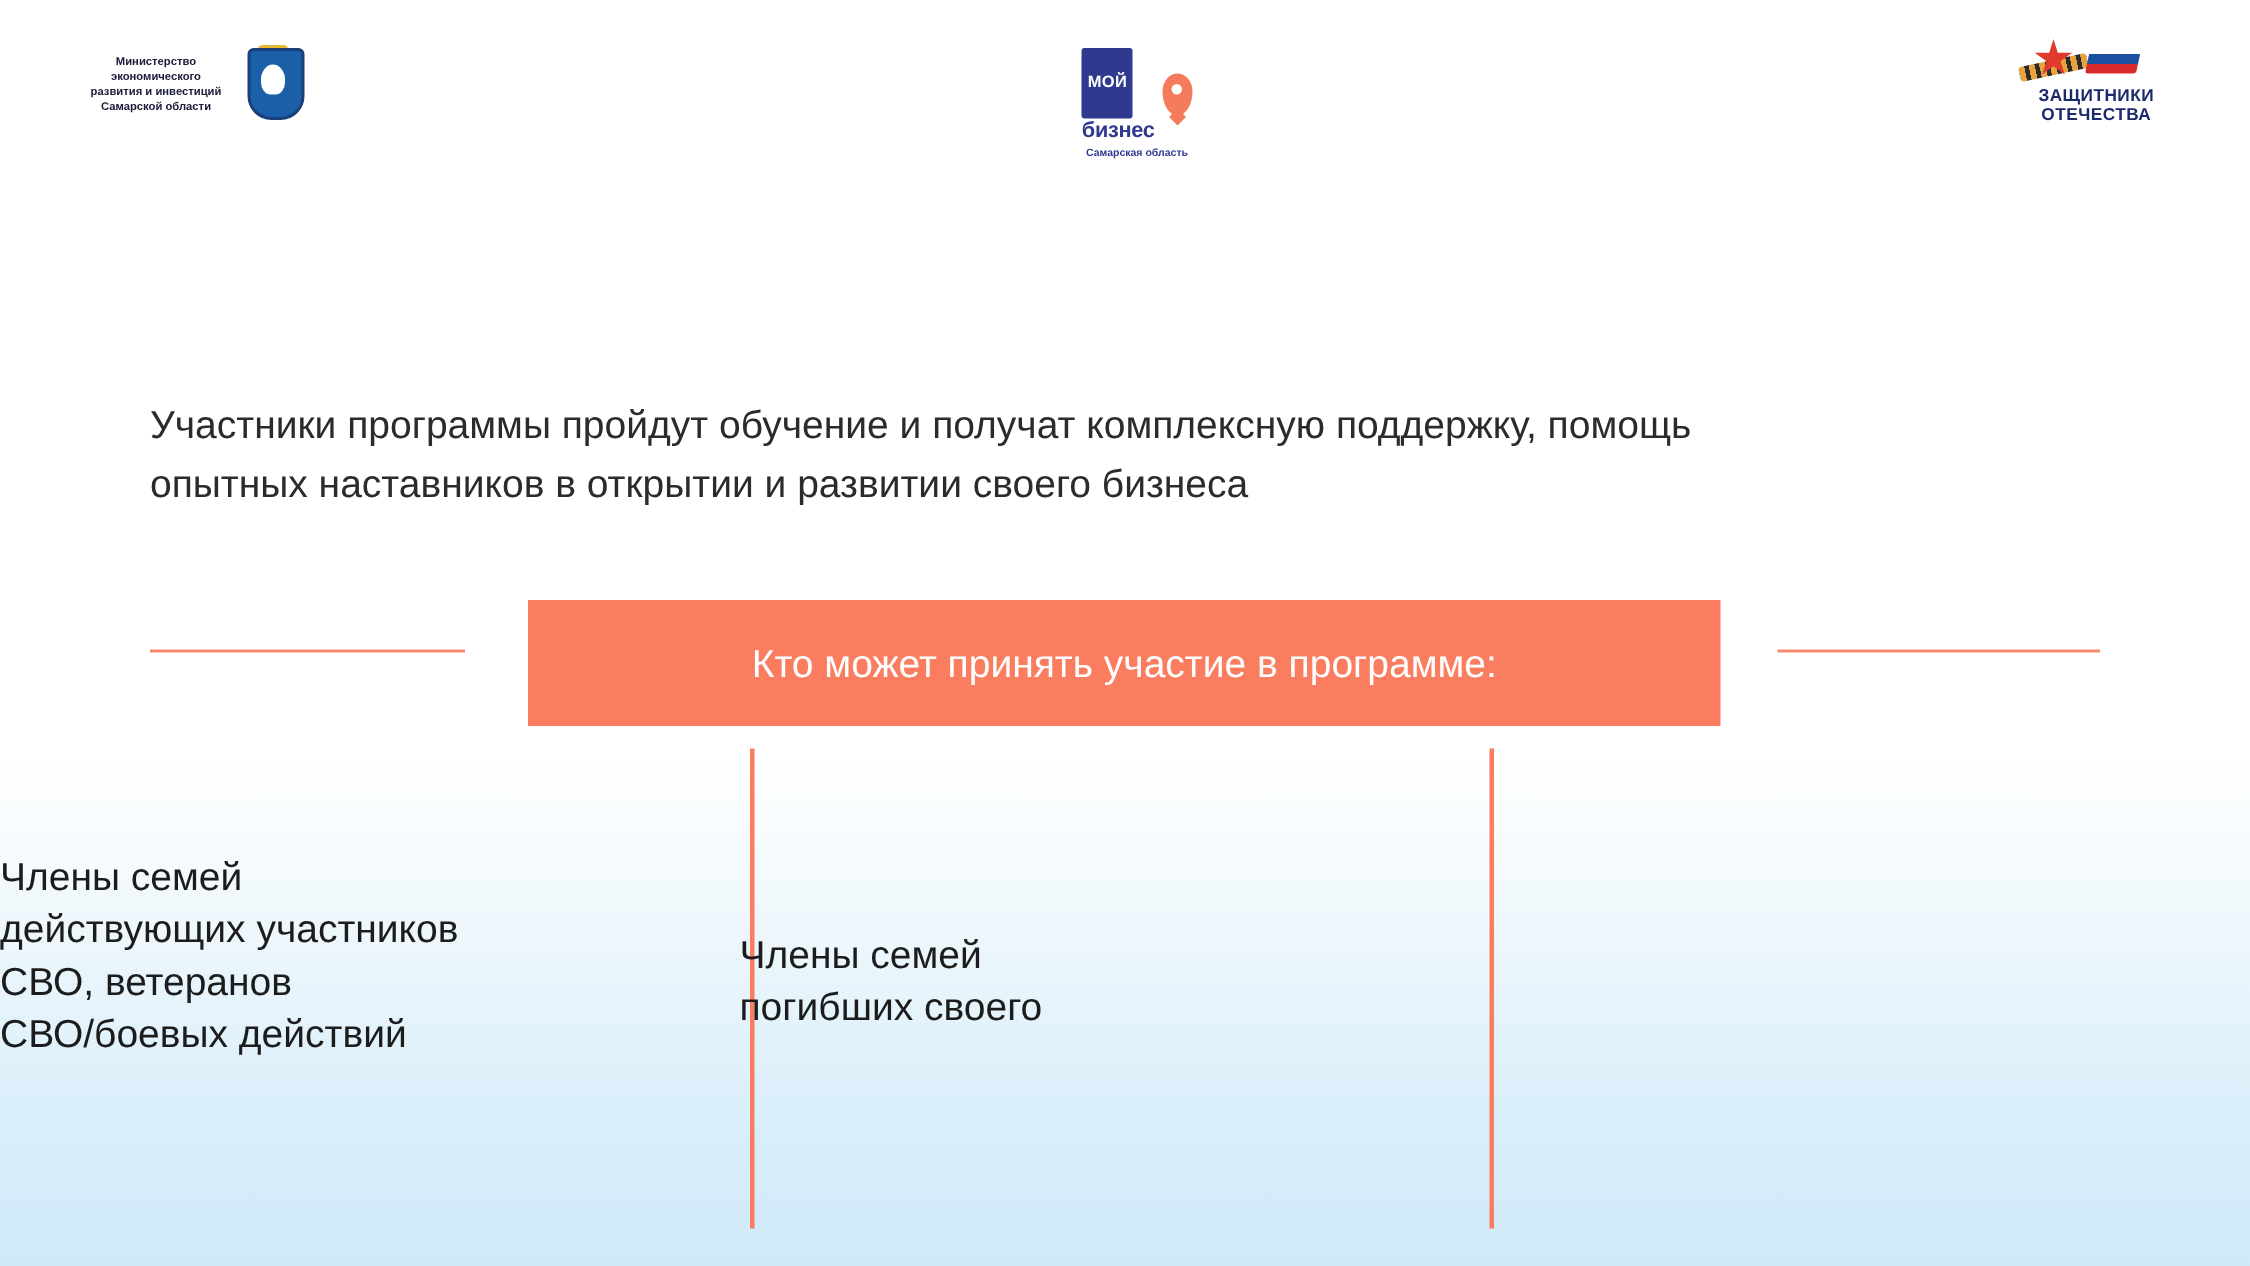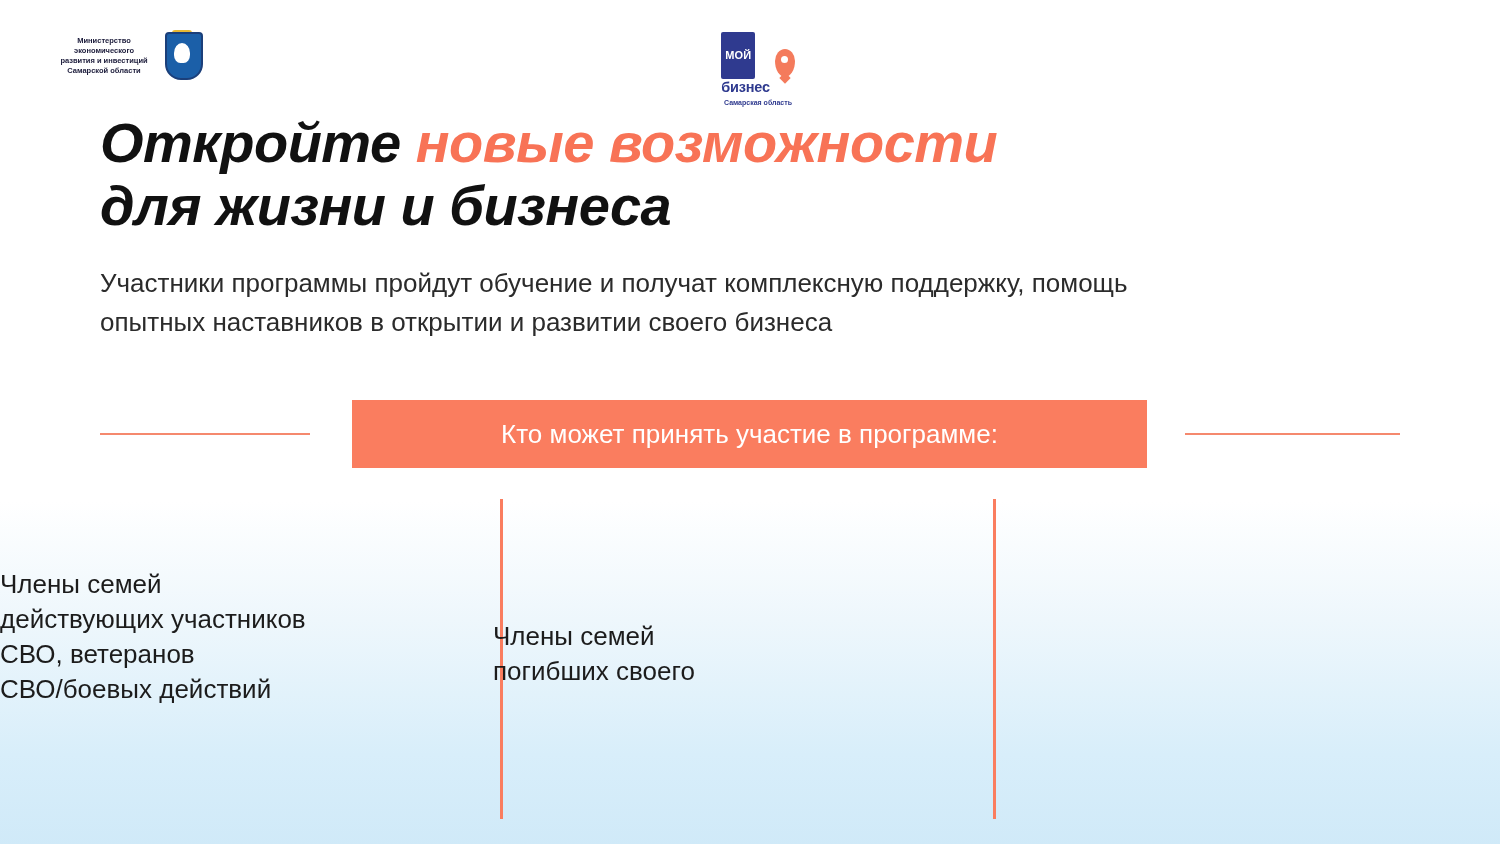--- a/index.html
+++ b/index.html
@@ -202,21 +202,21 @@
     line-height: 1.5;
     color: #2b2b2b;
   }
 
   
   .banner {
     position: absolute;
     left: 352px;
     top: 388px;
     width: 795px;
-    height: 68px;
+    height: 84px;
     background: #fa7d5f;
     display: flex;
     align-items: center;
     justify-content: center;
   }
   .banner span {
     color: #ffffff;
     font-size: 26px;
     font-weight: 500;
   }
@@ -282,25 +282,32 @@
     <div class="mb-row">
       <div class="mb-words">
         <span class="mb-moy">МОЙ</span>
         <span class="mb-biz">бизнес</span>
       </div>
       <div class="mb-pin"></div>
     </div>
     <div class="mb-sub">Самарская область</div>
   </div>
 
-
-  <div class="title">
-    <span>Откройте </span><span class="hl">новые возможности</span><br>
-    <span>для жизни и бизнеса</span>
-  </div>
+  <div class="logo-defenders">
+    <div class="ld-mark">
+      <div class="ld-ribbon"></div>
+      <div class="ld-flag"></div>
+      <div class="ld-star"></div>
+    </div>
+    <div class="ld-text">
+      <div>ЗАЩИТНИКИ</div>
+      <div>ОТЕЧЕСТВА</div>
+    </div>
+  </div>
+
 
   <div class="lead">Участники программы пройдут обучение и получат комплексную поддержку, помощь опытных наставников в открытии и развитии своего бизнеса</div>
 
   <div class="banner-line left"></div>
   <div class="banner-line right"></div>
   <div class="banner">
     <span>Кто может принять участие в программе:</span>
   </div>
 
   <div class="vline v1"></div>

